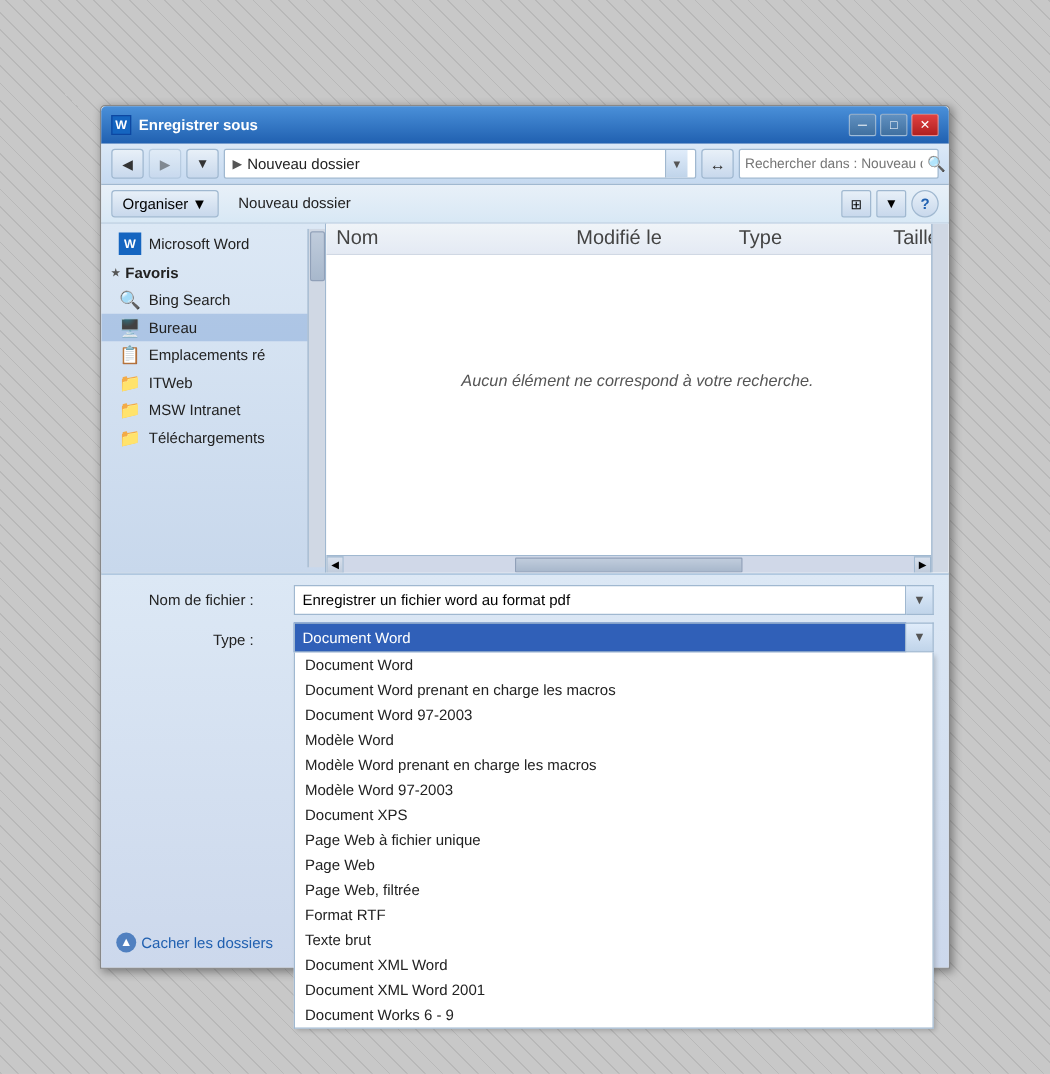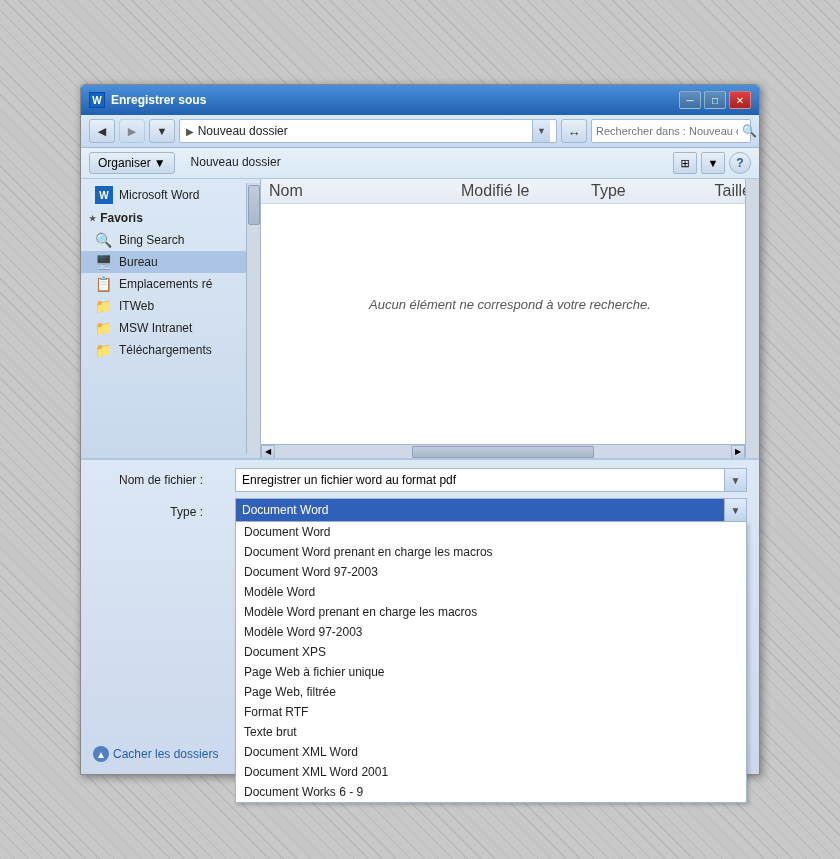--- a/index.html
+++ b/index.html
@@ -675,20 +675,21 @@
 
         <div class="dropdown-list" id="dropdown-list">
         <div class="dropdown-item">Document Word</div>
             <div class="dropdown-item">Document Word prenant en charge les macros</div>
             <div class="dropdown-item">Document Word 97-2003</div>
             <div class="dropdown-item">Modèle Word</div>
             <div class="dropdown-item">Modèle Word prenant en charge les macros</div>
             <div class="dropdown-item">Modèle Word 97-2003</div>
             <div class="dropdown-item">Document XPS</div>
             <div class="dropdown-item">Page Web à fichier unique</div>
+            <div class="dropdown-item">Page Web</div>
             <div class="dropdown-item">Page Web, filtrée</div>
             <div class="dropdown-item">Format RTF</div>
             <div class="dropdown-item">Texte brut</div>
             <div class="dropdown-item">Document XML Word</div>
             <div class="dropdown-item">Document XML Word 2001</div>
             <div class="dropdown-item">Document Works 6 - 9</div>
           </div>
       </div>
     </div>
 

